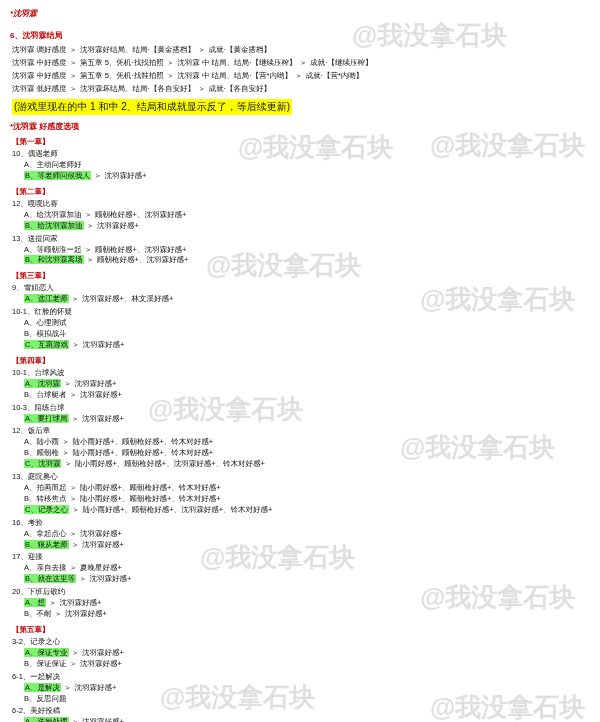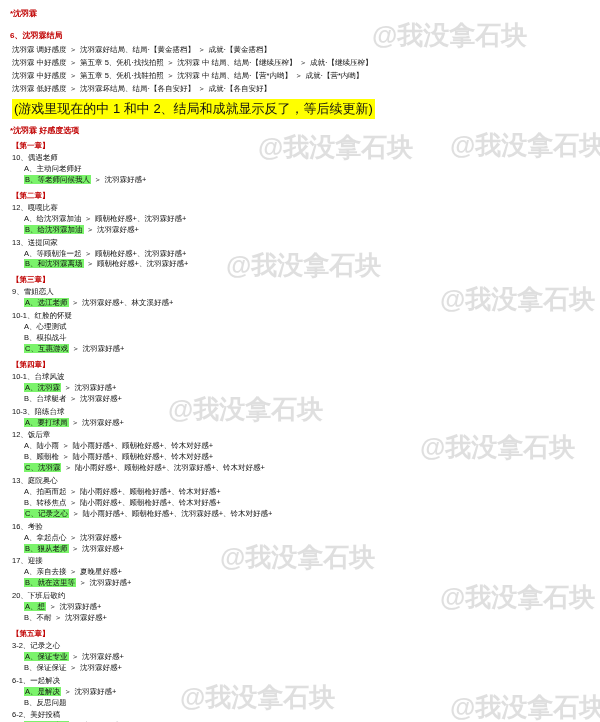--- a/index.html
+++ b/index.html
@@ -8,33 +8,33 @@
     background:#ffffff;
     font-family:"Liberation Sans","DejaVu Sans",sans-serif;
     font-size:7.5px;
     color:#111;
     position:relative;
     overflow:hidden;
   }
   .page{position:relative;width:600px;height:722px;padding:0;box-sizing:border-box;}
 
   
-  .wm-layer{position:absolute;inset:0;pointer-events:none;z-index:5;margin-left:20px;}
+  .wm-layer{position:absolute;inset:0;pointer-events:none;z-index:5;}
   .wm{position:absolute;color:rgba(150,150,150,0.30);font-size:26px;font-weight:bold;white-space:nowrap;font-family:"Liberation Sans","DejaVu Sans",sans-serif;}
 
   .content{position:relative;z-index:2;padding:6px 10px 0 10px;}
 
-  .hdr{color:#c00000;font-weight:bold;font-size:8px;margin:2px 0 11px 0;}
+  .hdr{color:#c00000;font-weight:bold;font-size:8px;margin:2px 0 11px 0;font-style:italic;}
   .sec-title{color:#c00000;font-weight:bold;font-size:8px;margin:4px 0 3px 0;}
   .chapter{color:#c00000;font-weight:bold;font-size:7.5px;margin:5px 0 2px 2px;}
   .q{margin:2px 0 1px 2px;font-size:7.5px;color:#111;}
   .opt{margin:0 0 0 14px;font-size:7.5px;color:#111;line-height:1.45;}
   .chain{margin:1px 0 1px 2px;font-size:7.5px;color:#111;line-height:1.6;}
   .hl{background:#7bf36b;padding:0 1px;}
-  .note{background:#ffff00;display:inline-block;padding:1px 2px;margin:3px 0 2px 2px;font-size:13px;}
+  .note{background:#ffff00;display:inline-block;padding:1px 2px;margin:3px 0 2px 2px;font-size:10px;}
   .arrow{padding:0 3px;color:#111;}
 </style>
 </head>
 <body>
 
 <div class="page">
 
   <div class="wm-layer" id="wm-layer">
       <div class="wm" style="left: 352px; top: 18px;">@我没拿石块</div>
       <div class="wm" style="left: 238px; top: 130px;">@我没拿石块</div>

